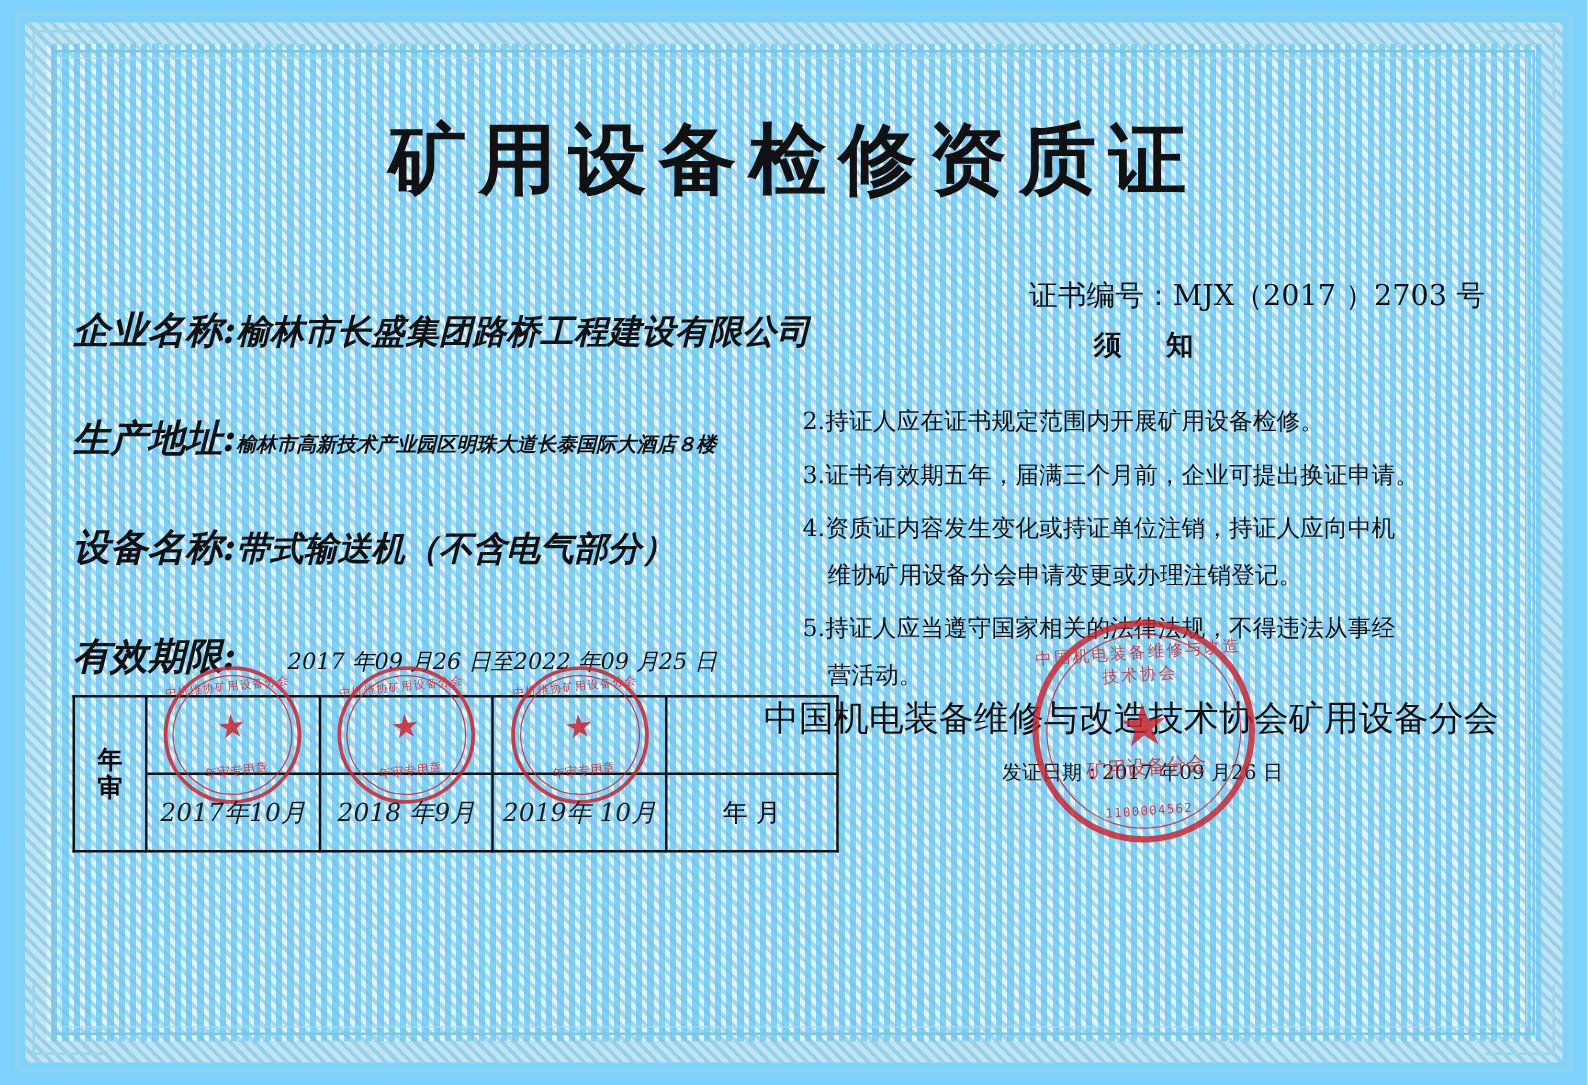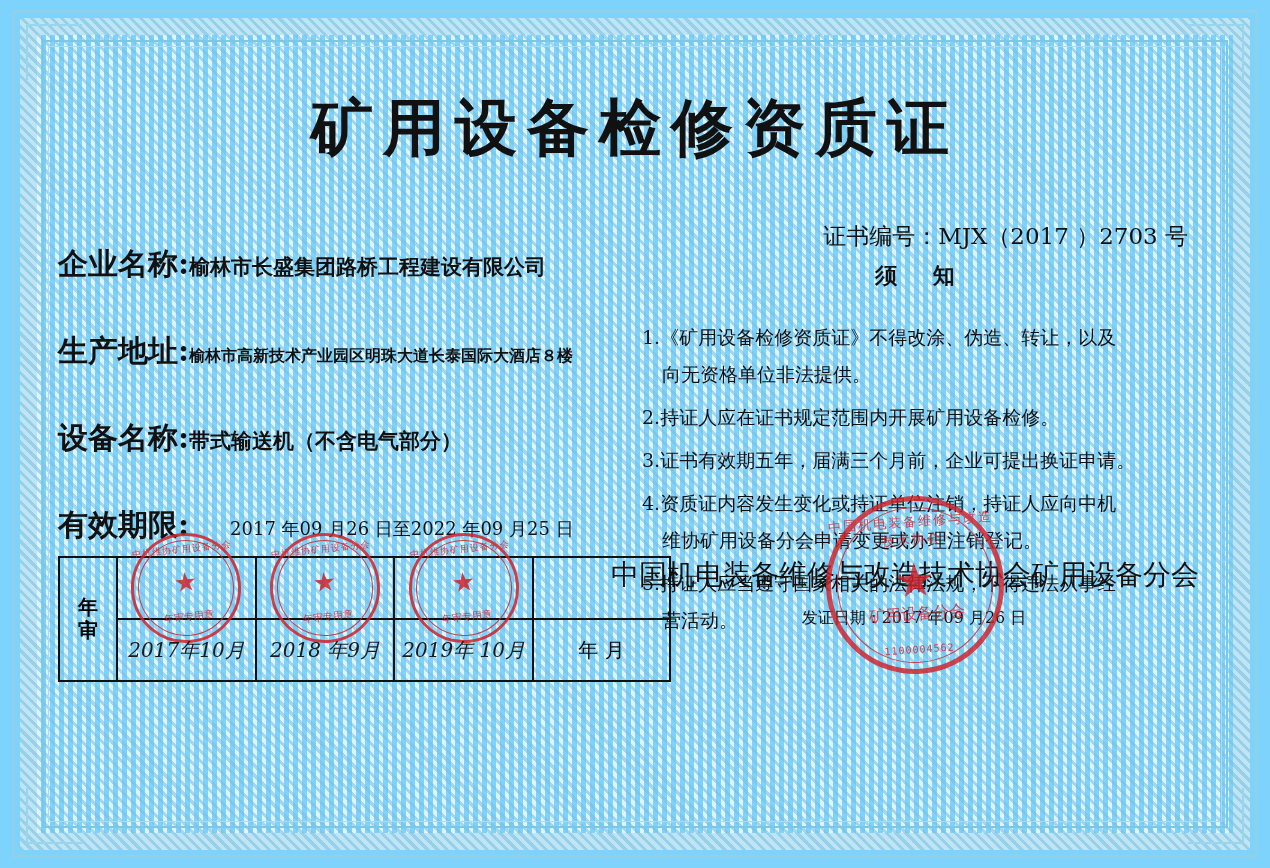--- a/index.html
+++ b/index.html
@@ -90,31 +90,32 @@
   .left-col {
     position: absolute;
     left: 0;
     top: 188px;
     width: 620px;
   }
   .field {
     display: flex;
     align-items: baseline;
     margin-bottom: 46px;
+    font-style: italic;
   }
   .field-label {
     font-family: "DejaVu Serif", "Liberation Serif", serif;
     font-size: 30px;
     font-weight: bold;
     color: #111;
     white-space: nowrap;
   }
   .field-value {
     font-family: "DejaVu Serif", "Liberation Serif", serif;
-    font-size: 21px;
+    font-size: 27px;
     font-weight: bold;
     color: #111;
     white-space: nowrap;
   }
   .field-value.small {
     font-size: 16px;
   }
   .field-value.valid {
     font-size: 18px;
     font-weight: normal;
@@ -383,24 +384,20 @@
         <td class="yt-date handwrite">2019年 10月</td>
         <td class="yt-date">年  月</td>
       </tr>
     </tbody>
       </table>
 
     <div class="right-col">
       <div class="notice-title">须  知</div>
 
       <div class="notice-item">
-        <span>1.《矿用设备检修资质证》不得改涂、伪造、转让，以及</span>
-        <span class="ind">向无资格单位非法提供。</span>
-      </div>
-      <div class="notice-item">
         <span>2.持证人应在证书规定范围内开展矿用设备检修。</span>
       </div>
       <div class="notice-item">
         <span>3.证书有效期五年，届满三个月前，企业可提出换证申请。</span>
       </div>
       <div class="notice-item">
         <span>4.资质证内容发生变化或持证单位注销，持证人应向中机</span>
         <span class="ind">维协矿用设备分会申请变更或办理注销登记。</span>
       </div>
       <div class="notice-item">

